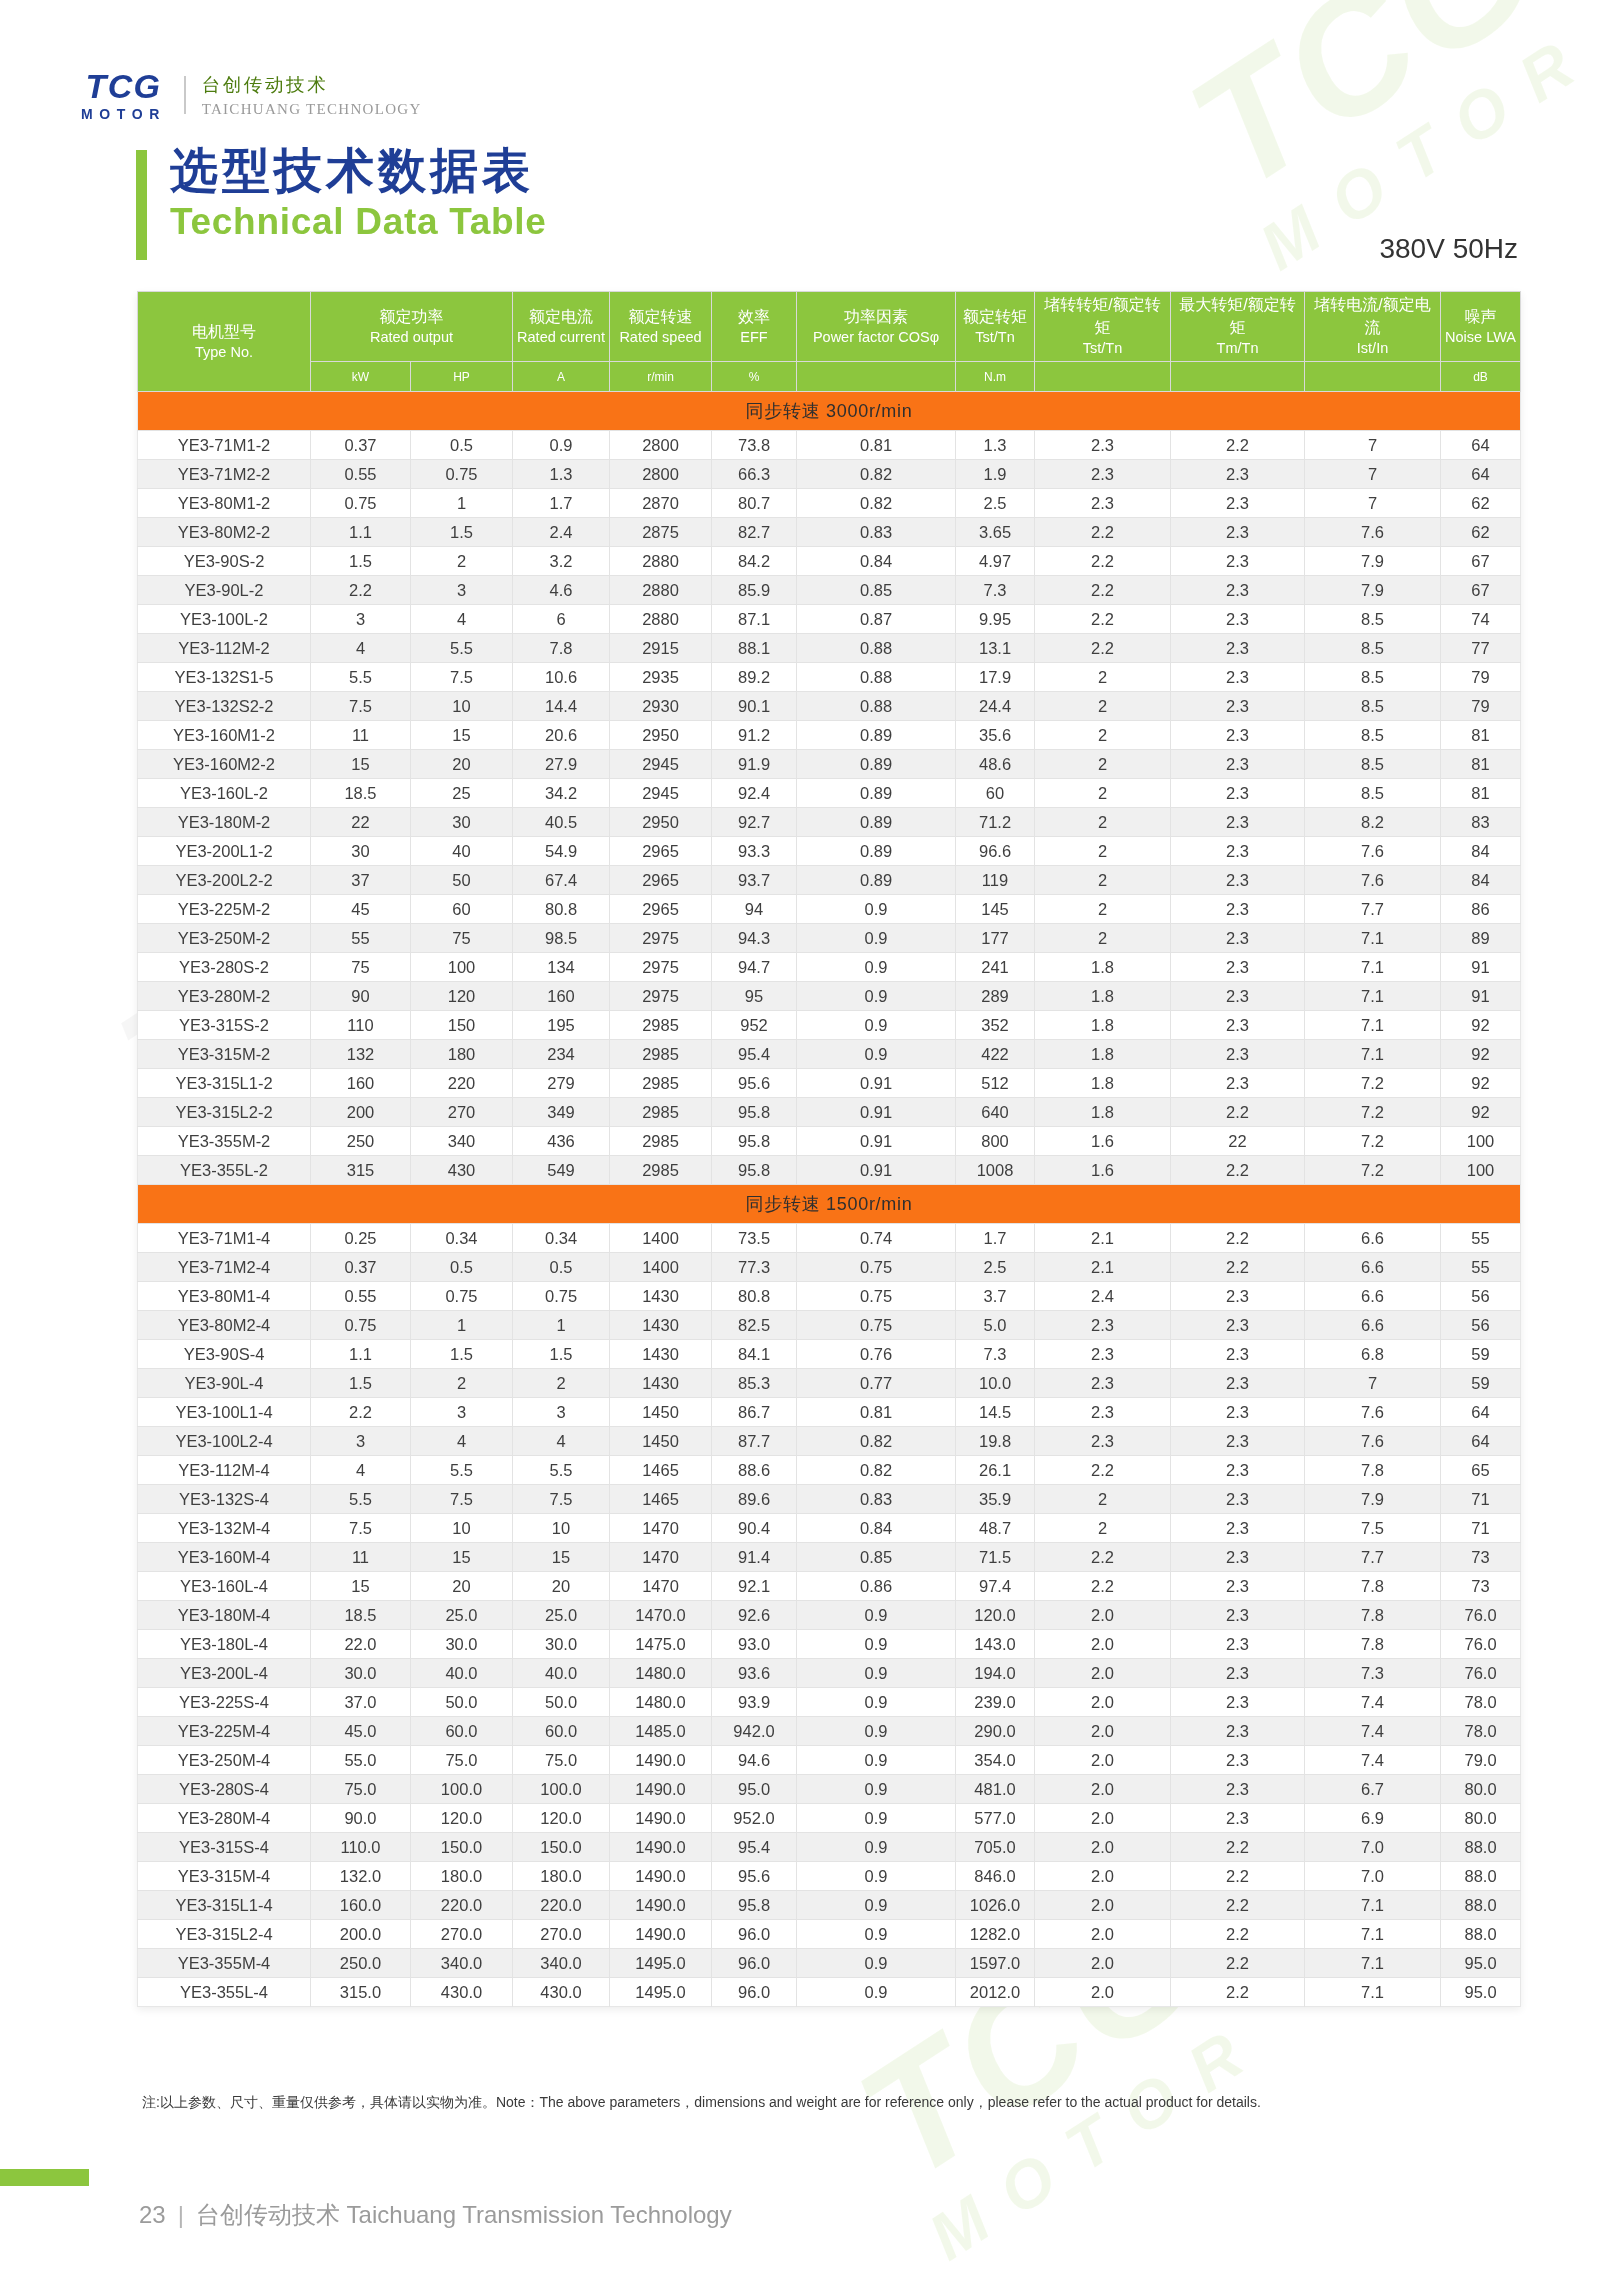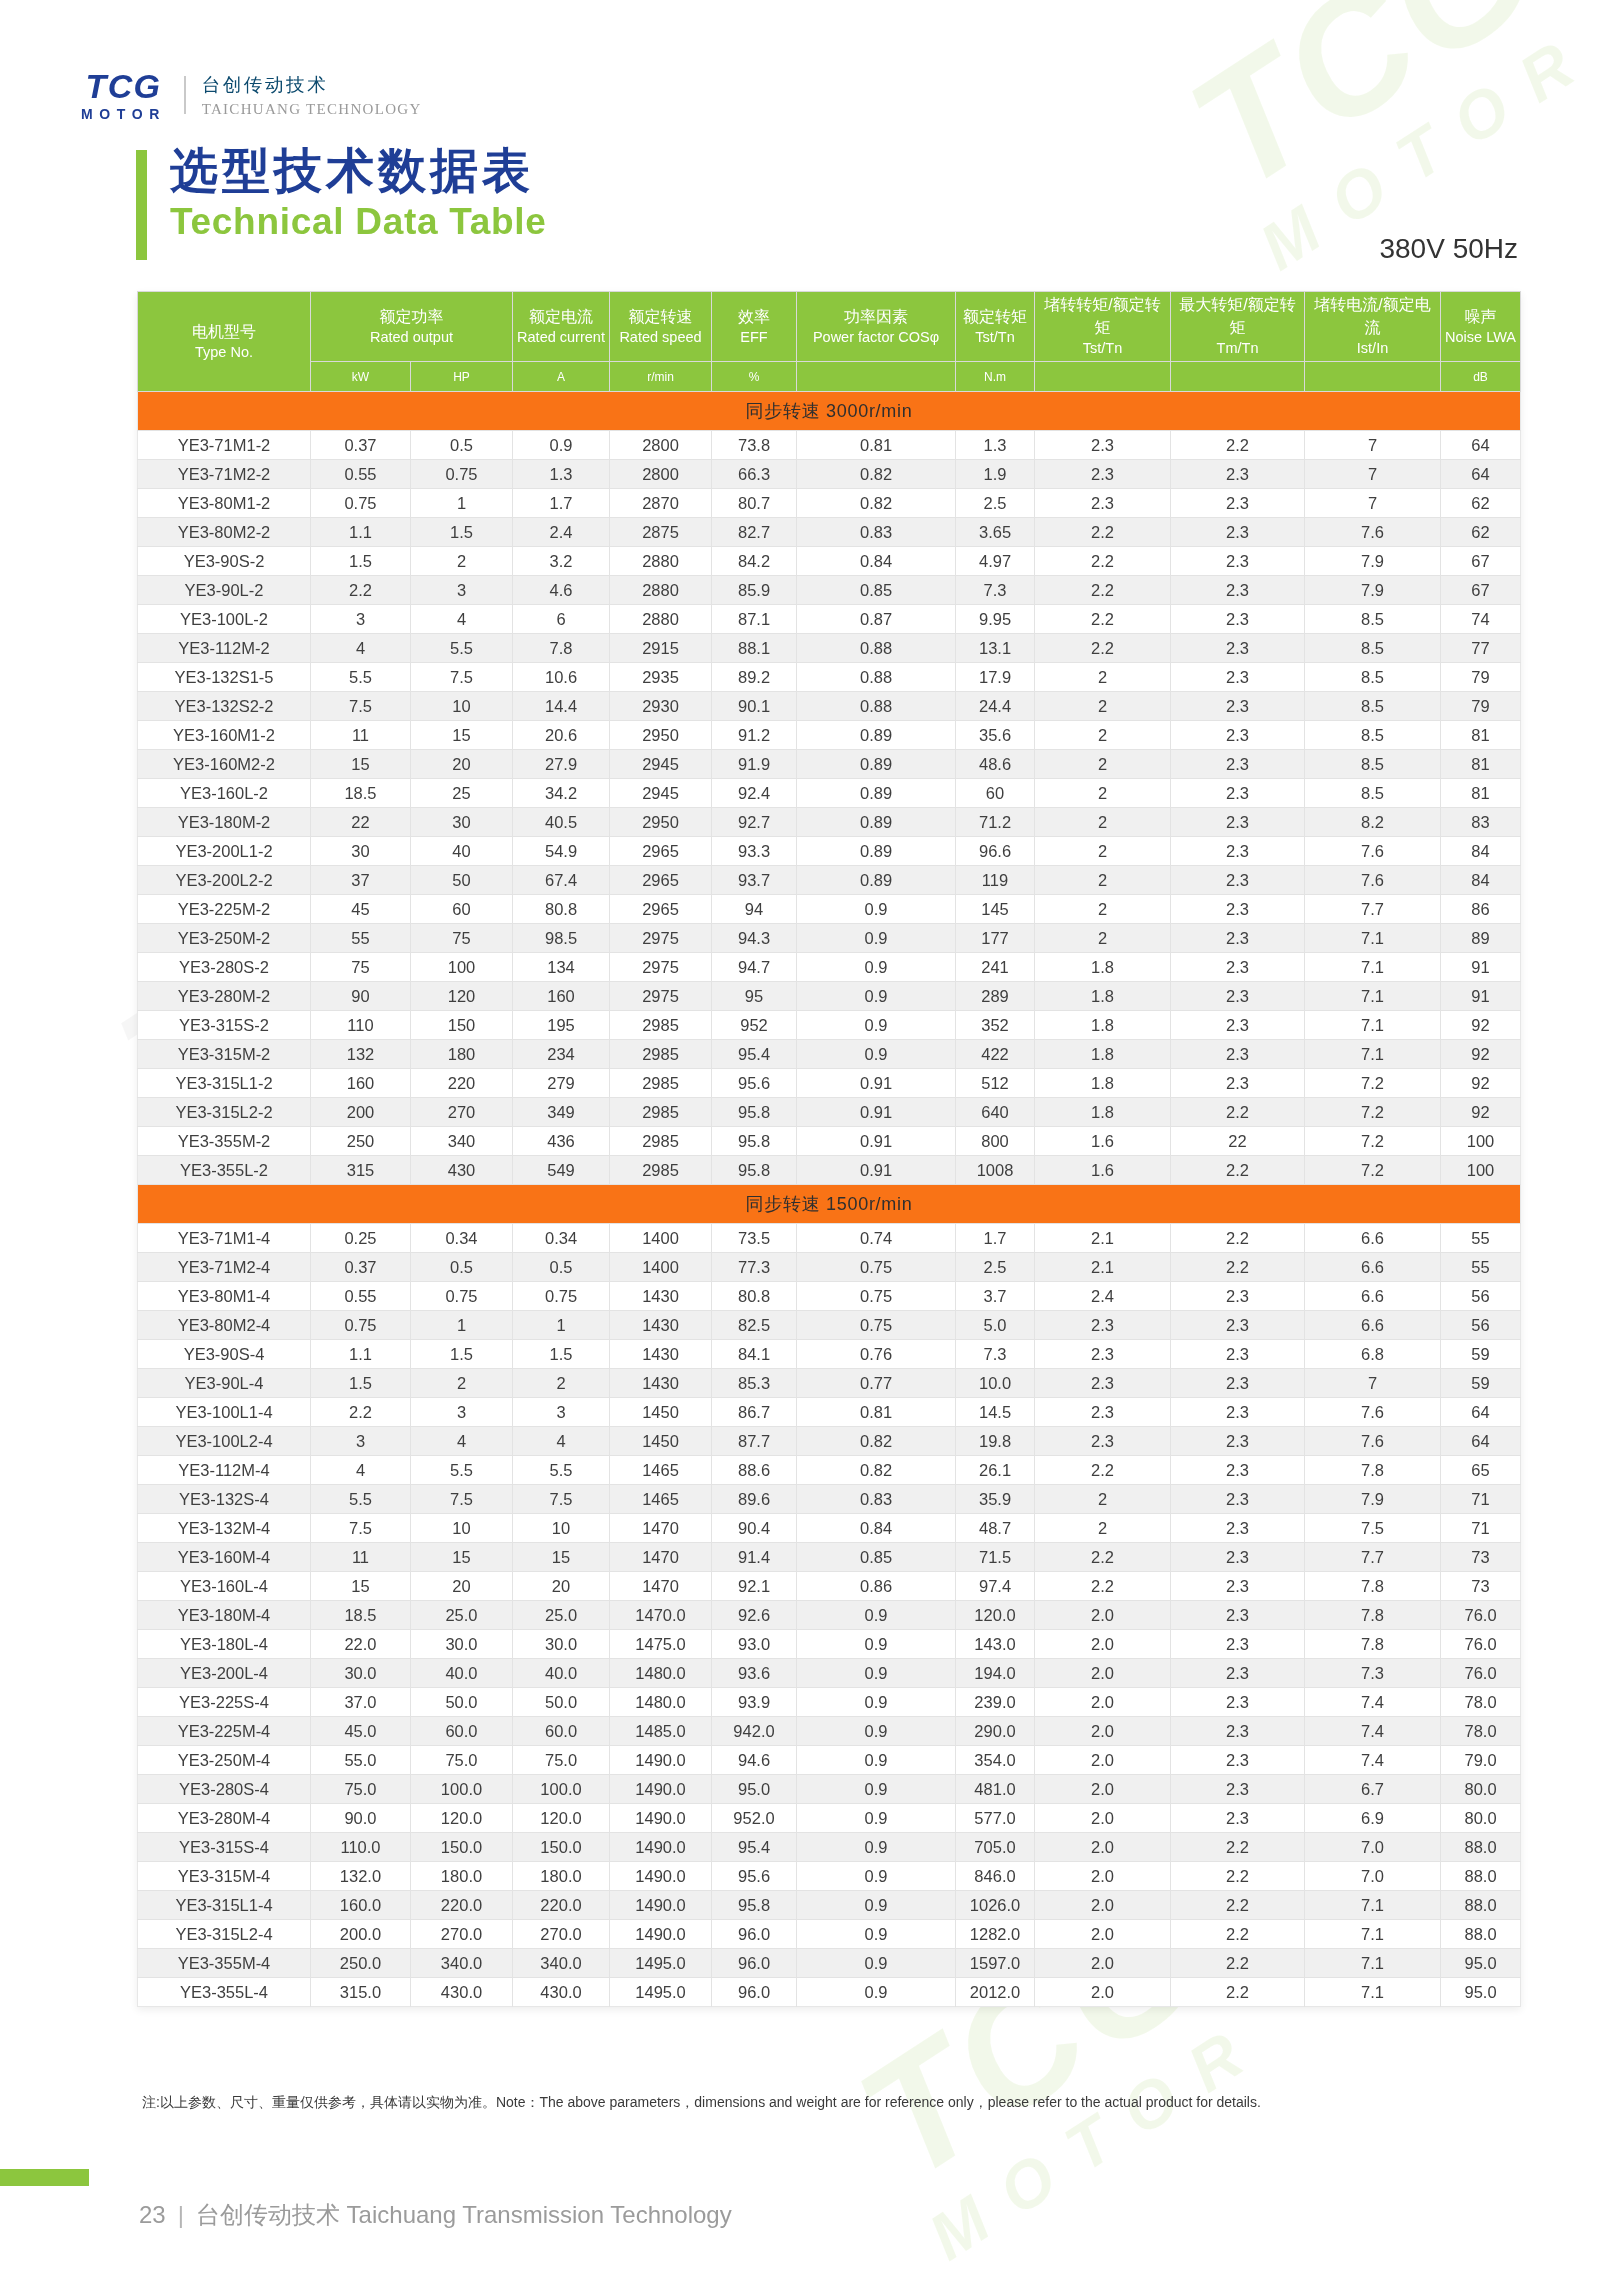--- a/index.html
+++ b/index.html
@@ -20,21 +20,21 @@
   .wm .wm-tcg{font-size:165px;letter-spacing:5.3px;line-height:1;}
   .wm .wm-motor{font-size:66px;letter-spacing:28px;line-height:1;margin-top:4px;}
   .wm.gray{color:#6a6a6a;opacity:0.05;}
   .wm.green{color:#8CC63E;opacity:0.10;}
   
   .brand-row{position:absolute;left:81px;top:69px;display:flex;align-items:center;}
   .logo-block{text-align:center;color:var(--navy);}
   .logo-tcg{font-size:34px;font-weight:bold;font-style:italic;letter-spacing:1.3px;line-height:1;}
   .logo-motor{font-size:14px;font-weight:bold;letter-spacing:6.6px;margin-top:2.6px;}
   .logo-divider{width:1.3px;height:38px;background:#c9c9c9;margin:0 16px 0 18.5px;}
-  .brand-cn{font-size:18.5px;color:#0c4a6e;letter-spacing:2.6px;}
+  .brand-cn{font-size:18.5px;color:#4d7c0f;letter-spacing:2.6px;}
   .brand-en{font-size:15px;color:#9a9a9a;letter-spacing:1.3px;margin-top:4px;font-family:Liberation Serif, serif;}
   
   .title-block{position:absolute;left:136px;top:147px;}
   .title-bar{position:absolute;left:0;top:2.6px;width:11.2px;height:110px;background:var(--green);}
   .title-cn{margin:0 0 8px 34px;font-size:48px;font-weight:bold;color:var(--navy);letter-spacing:4px;line-height:1.0;}
   .title-en{margin:6.6px 0 0 34px;font-size:37px;font-weight:700;color:var(--green);letter-spacing:0.7px;line-height:1.0;}
   .spec-label{position:absolute;right:105px;top:233px;font-size:28px;color:#333333;}
   
   table{
     position:absolute;left:137px;top:291px;width:1382px;

